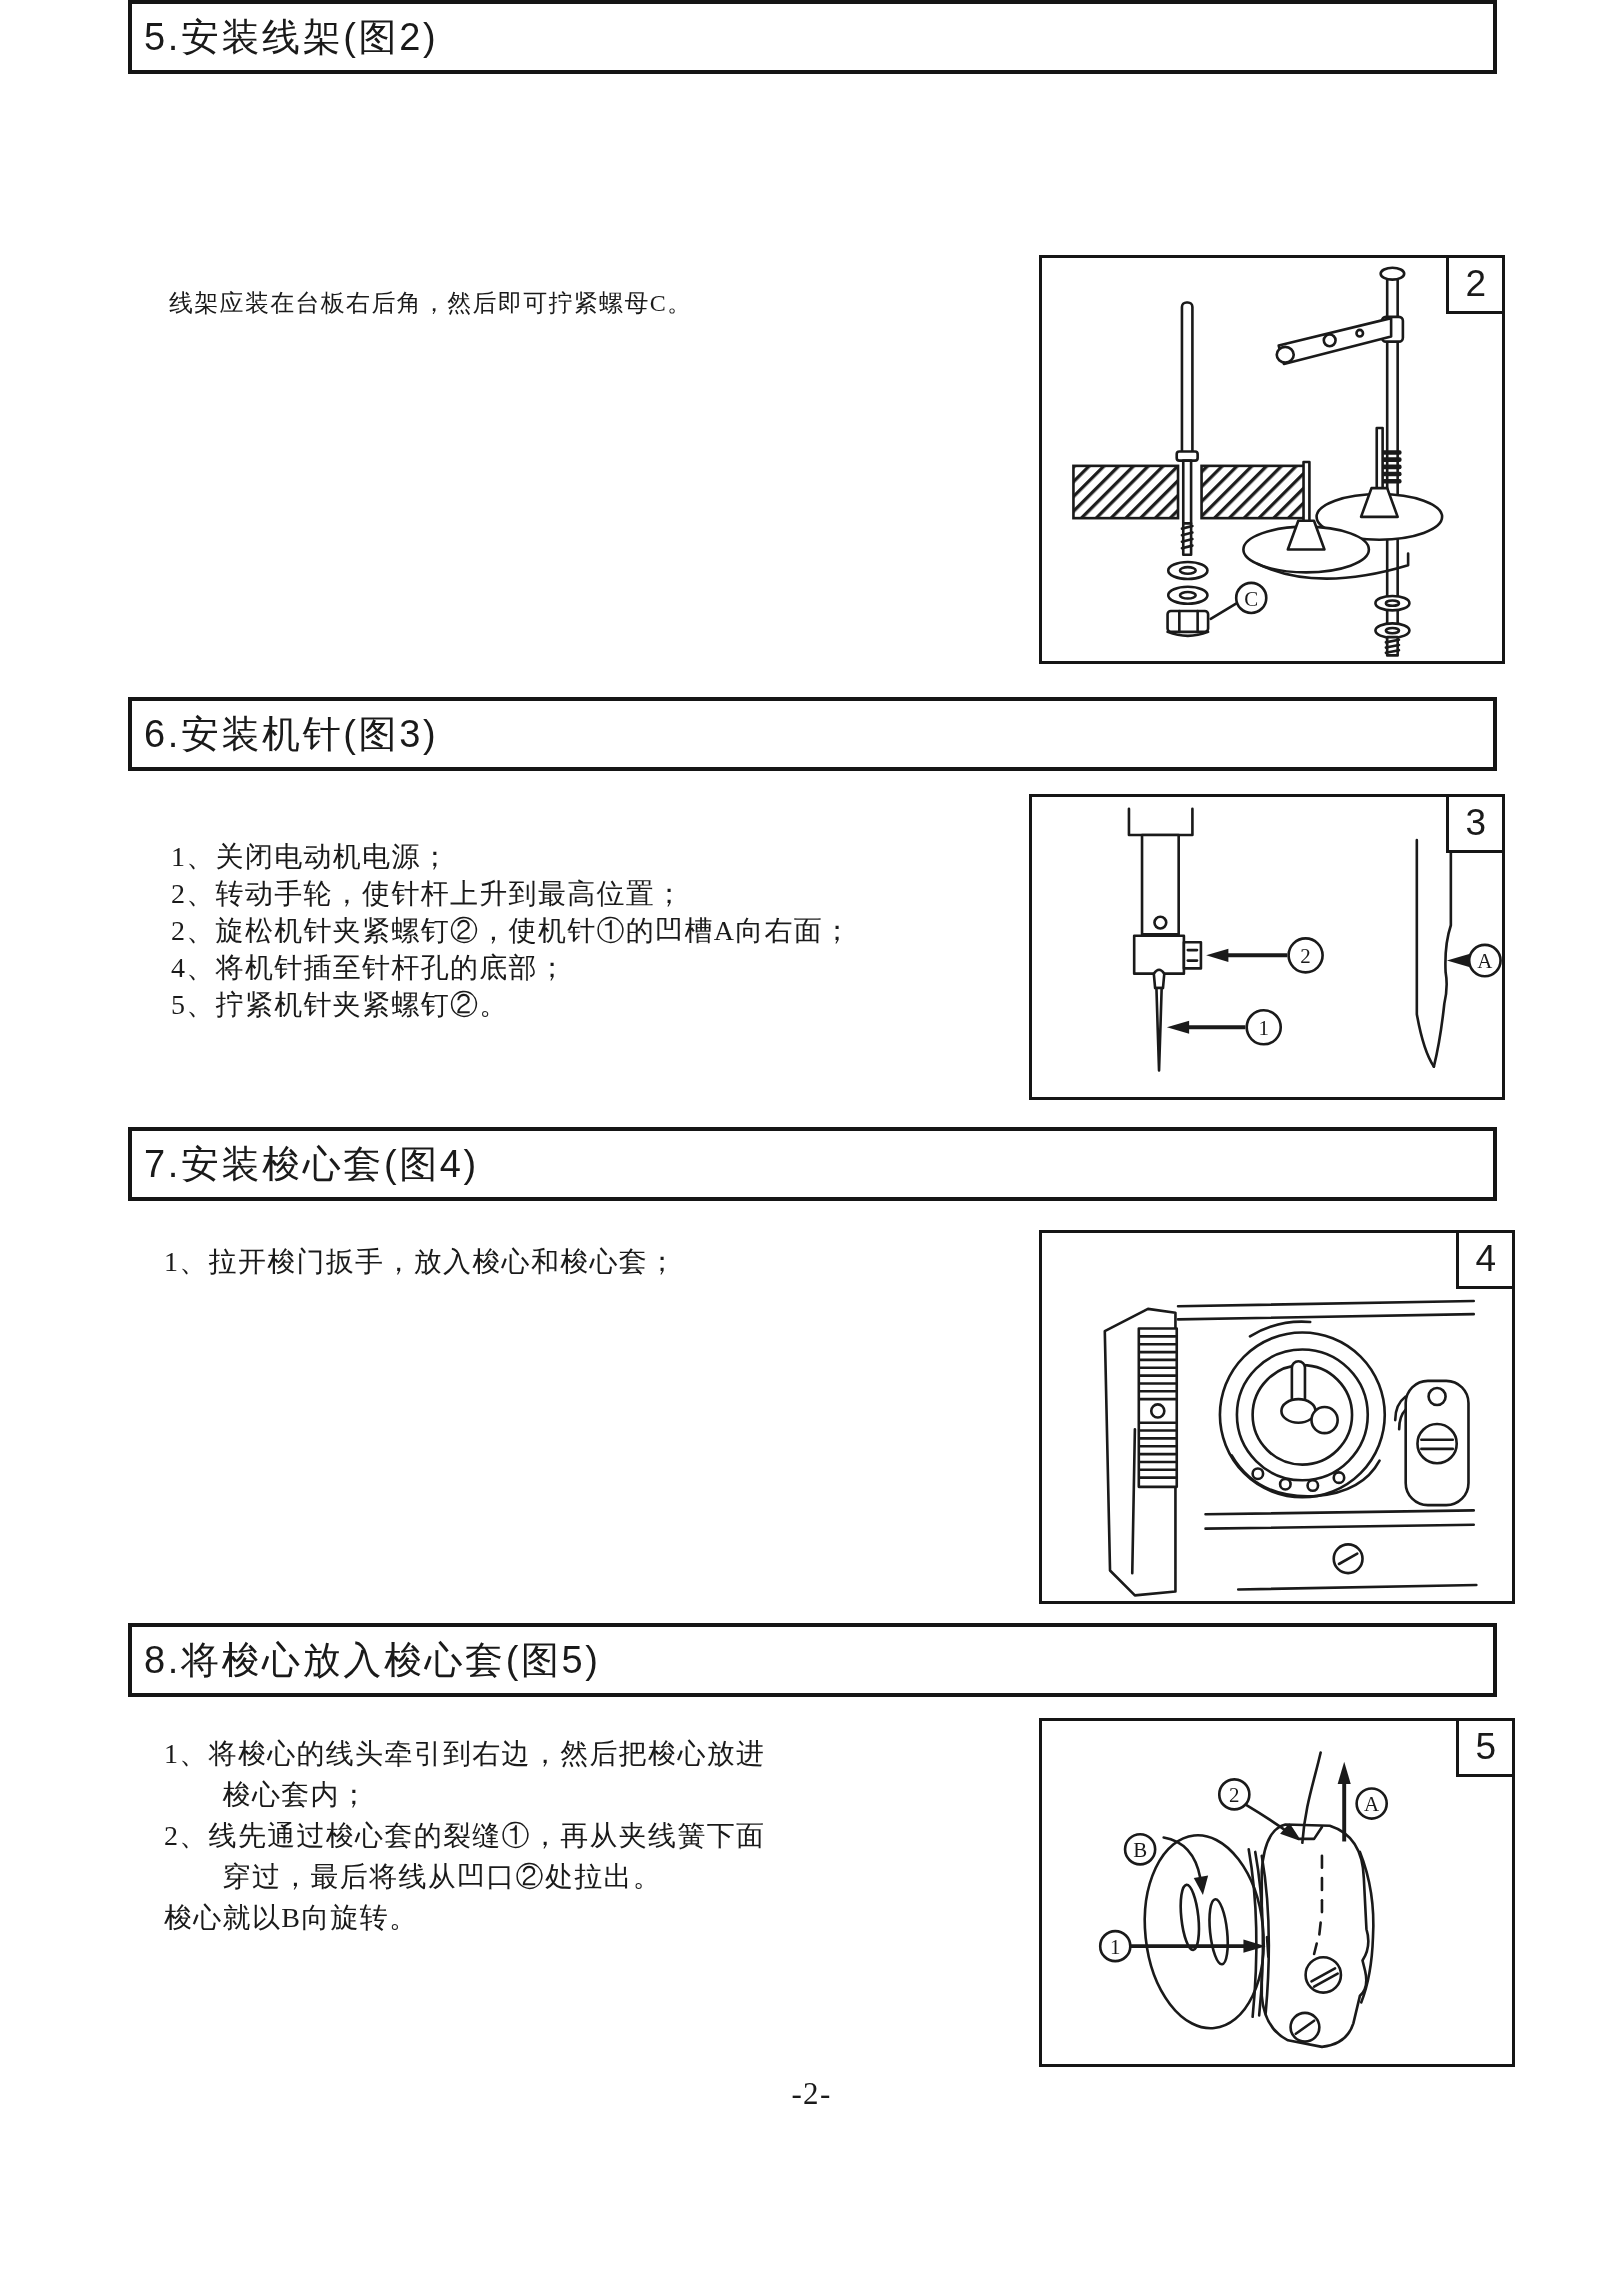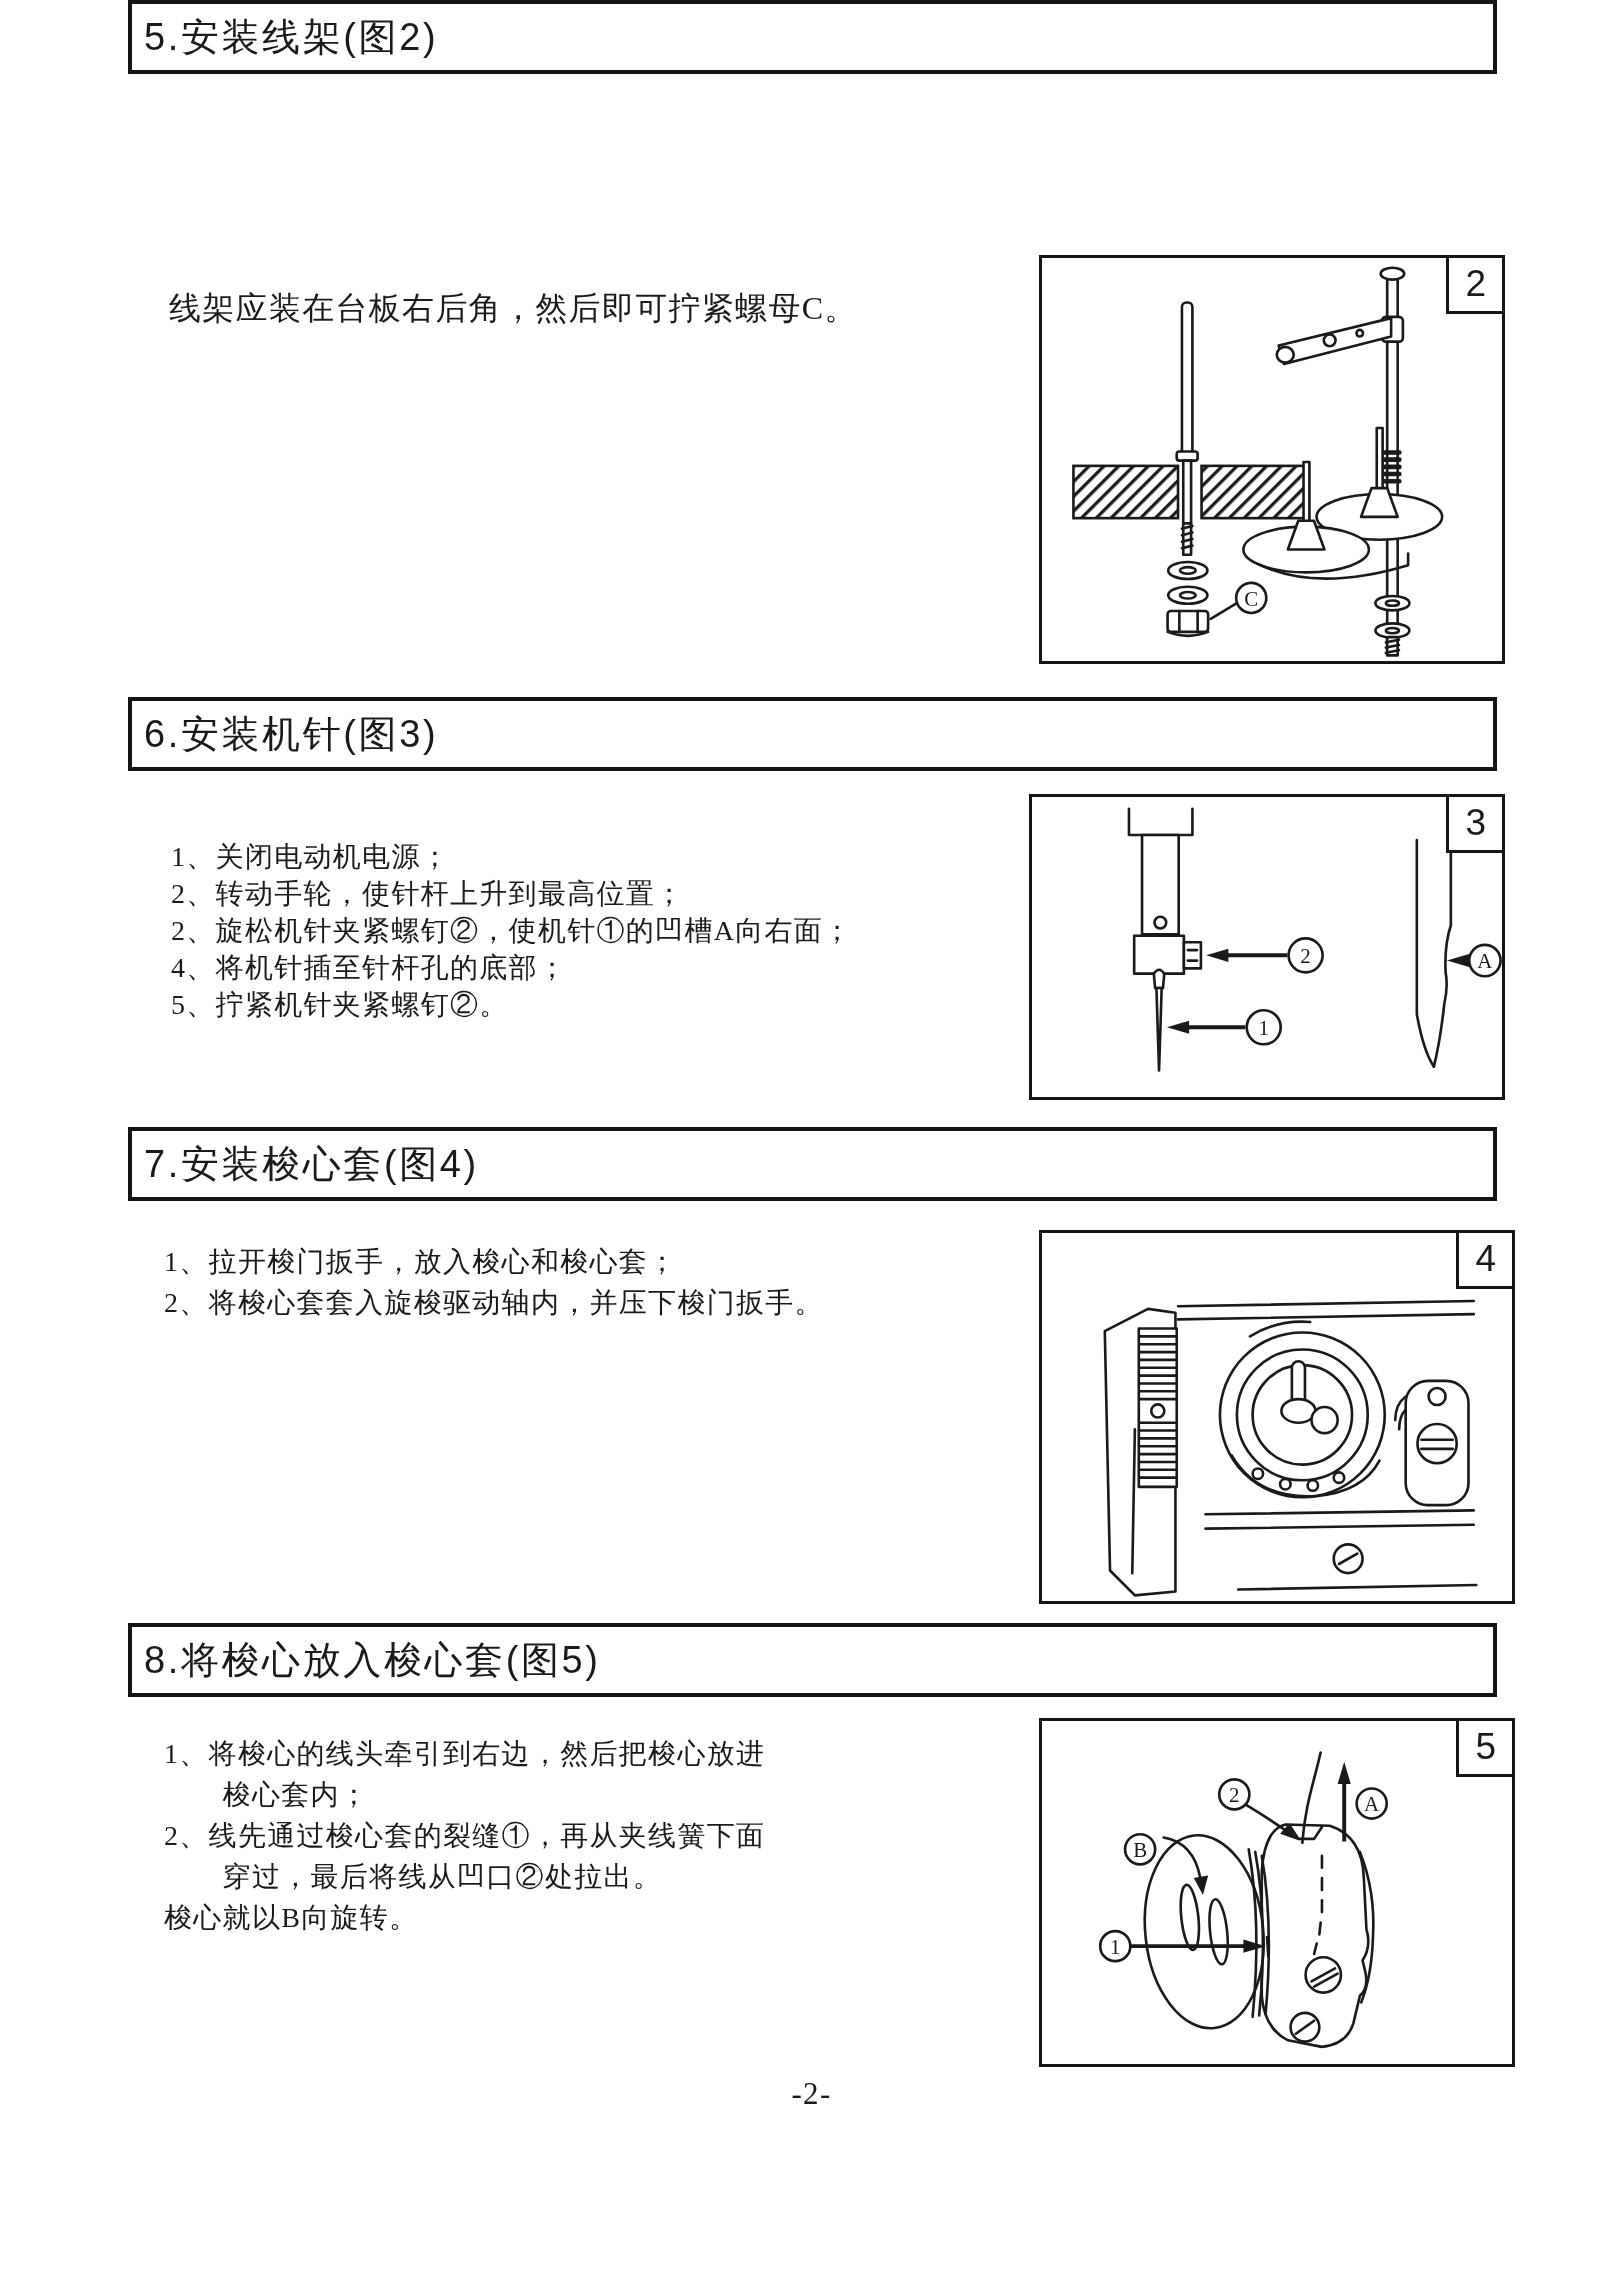--- a/index.html
+++ b/index.html
@@ -10,21 +10,21 @@
   .abs{position:absolute;}
   .header-box{
     position:absolute;left:128px;width:1369px;height:74px;
     border:4.6px solid #151515;box-sizing:border-box;background:#fff;
     display:flex;align-items:center;
   }
   .header-title{
     font-family:"Liberation Sans","DejaVu Sans",sans-serif;
     font-size:38px;letter-spacing:2.6px;padding-left:12px;white-space:pre;
   }
-  .body-par{font-size:32px;letter-spacing:1.3px;white-space:pre;}
+  .body-par{font-size:24px;letter-spacing:1.3px;white-space:pre;}
   .list{font-size:28px;letter-spacing:1.3px;}
   .list .ln{white-space:pre;}
   .lh57 .ln{line-height:37px;height:37px;}
   .lh63 .ln{line-height:41px;height:41px;}
   .lh62 .ln{line-height:41px;height:41px;}
   .fig-box{
     position:absolute;border:3.3px solid #151515;box-sizing:border-box;background:#fff;
   }
   .fig-label{
     position:absolute;top:-3.3px;right:-3.3px;width:59px;height:59px;
@@ -183,21 +183,20 @@
     </g>
   </svg>
 </div>
 
 <div class="header-box" style="top:1127px;">
   <div class="header-title">7.安装梭心套(图4)</div>
 </div>
 
 <div class="abs list lh63" style="left:164px;top:1241px;">
   <div class="ln">1、拉开梭门扳手，放入梭心和梭心套；</div>
-  <div class="ln">2、将梭心套套入旋梭驱动轴内，并压下梭门扳手。</div>
 </div>
 
 <div class="fig-box" style="left:1039px;top:1230px;width:476px;height:374px;">
   <div class="fig-label">4</div>
   <svg width="469" height="367" viewBox="0 0 717 561">
 
     <g>
       <path class="stw" d="M96 150 L162 116 L204 122 L204 548 L142 554 L104 516 Z"></path>
       <path class="st" d="M142 300 L138 520"></path>
       <rect class="stw" x="148" y="146" width="58" height="242"></rect>

